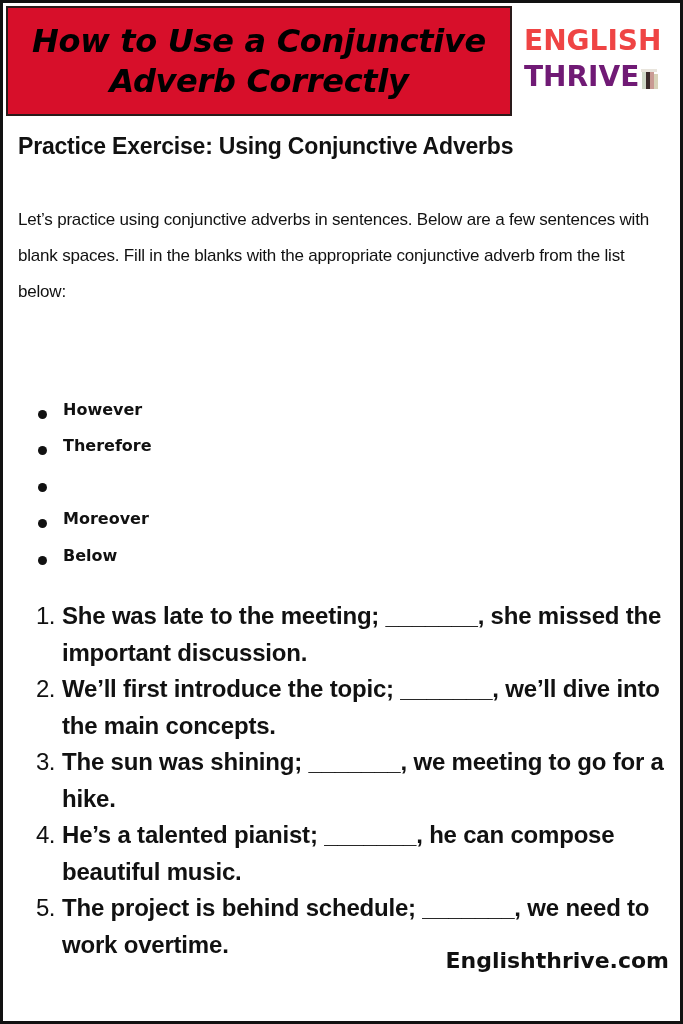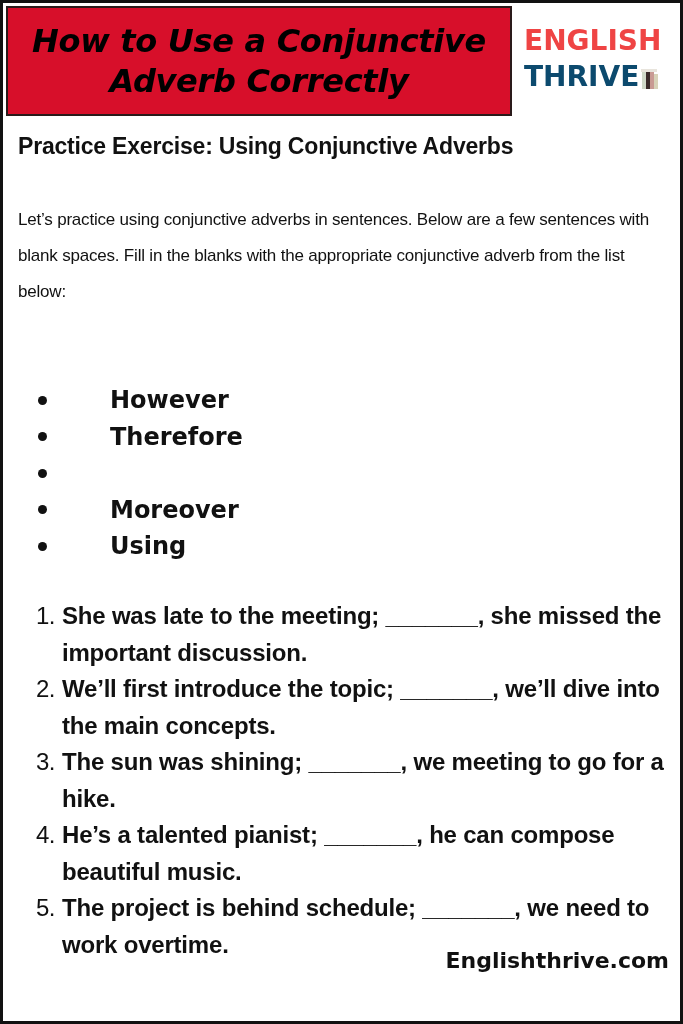--- a/index.html
+++ b/index.html
@@ -28,42 +28,42 @@
     position: absolute; left: 524px; top: 24px; width: 150px; height: 80px;
   }
   .logo-top {
     color: #ef4444; font-weight: bold; font-size: 28px; line-height: 34px;
     font-family: "DejaVu Sans", sans-serif; letter-spacing: 0px;
   }
   .logo-bottom {
     display: flex; align-items: center; margin-top: 2px;
   }
   .logo-bottom-text {
-    color: #0c4a6e; font-weight: bold; font-size: 28px; line-height: 34px;
+    color: #701a75; font-weight: bold; font-size: 28px; line-height: 34px;
     font-family: "DejaVu Sans", sans-serif;
   }
   .books-icon { margin-left: 2px; display: inline-block; width: 18px; height: 22px; position: relative; top: 2px; }
   .section-heading {
     position: absolute; left: 18px; top: 131px;
     font-weight: bold; font-size: 23px; line-height: 30px;
     font-family: "Liberation Sans", sans-serif; white-space: nowrap;
     letter-spacing: -0.2px;
   }
   .intro {
     position: absolute; left: 18px; top: 202px; width: 650px;
     font-size: 17px; line-height: 36px; font-weight: normal;
     font-family: "Liberation Sans", sans-serif;
     letter-spacing: -0.2px;
   }
   .adverb-list {
     position: absolute; left: 38px; top: 382px; margin: 0; padding: 0; list-style: none;
   }
   .adverb-item {
-    display: flex; align-items: center; height: 36.5px;
-    font-weight: bold; font-size: 24px; font-family: "DejaVu Sans", sans-serif; gap: 47px;
+    display: flex; align-items: flex-end; height: 36.5px;
+    font-weight: bold; font-size: 16px; font-family: "DejaVu Sans", sans-serif;
   }
   .bullet {
     width: 9px; height: 9px; border-radius: 50%; background: #111111;
     margin-right: 16px; flex-shrink: 0;
   }
   .exercise-list {
     position: absolute; left: 36px; top: 598px; width: 640px; margin: 0; padding: 0; list-style: none;
   }
   .exercise-item {
     display: flex; align-items: flex-start;
@@ -122,21 +122,21 @@
     </li>
   <li class="adverb-item">
       <span class="bullet"></span>
     </li>
   <li class="adverb-item">
       <span class="bullet"></span>
       <span>Moreover</span>
     </li>
   <li class="adverb-item">
       <span class="bullet"></span>
-      <span>Using</span>
+      <span>Below</span>
     </li>
 </ul>
 
 <ol class="exercise-list">
   <li class="exercise-item">
     <span class="exercise-num">1.</span>
     <span class="exercise-text">She was late to the meeting; _______, she missed the important discussion.</span>
   </li>
   <li class="exercise-item">
     <span class="exercise-num">2.</span>

